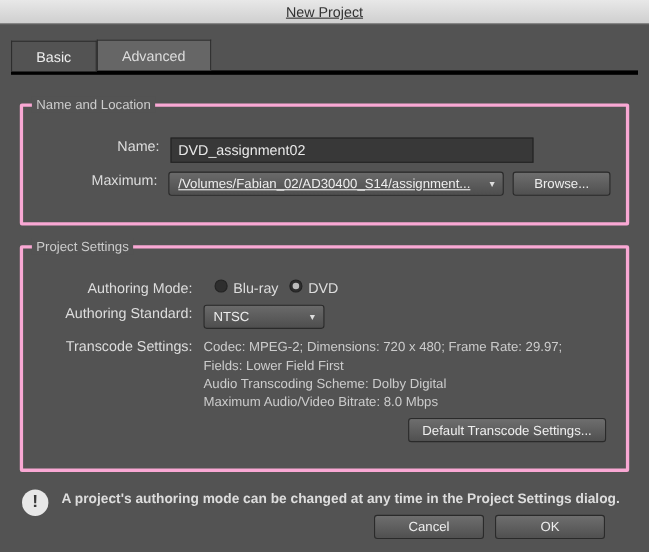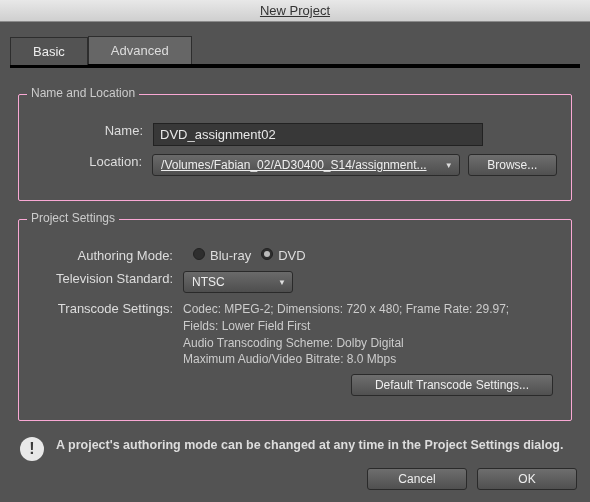--- a/index.html
+++ b/index.html
@@ -4,42 +4,42 @@
 <style>
 * { box-sizing: border-box; margin: 0; padding: 0; font-family: "Lucida Grande", "Helvetica Neue", Arial, sans-serif; }
 body { background: #fff; width: 590px; height: 502px; overflow: hidden; }
 .window { width: 590px; height: 502px; background: #535353; position: relative; }
 .titlebar { height: 22px; background: linear-gradient(#e8e8e8, #cfcfcf); border-bottom: 1px solid #8a8a8a; display: flex; align-items: center; justify-content: center; font-size: 13px; color: #333; text-decoration: underline; }
 .tabs { margin: 14px 10px 0 10px; display: flex; border-bottom: 4px solid #000000; }
 .tab { padding: 6px 22px; font-size: 13px; color: #ddd; background: #5c5c5c; border: 1px solid #2d2d2d; border-bottom: none; margin-right: 0; cursor: pointer; }
 .tab.active { background: #535353; color: #eee; position: relative; top: 1px; }
 .tab.inactive { background: #666; }
 .body { padding: 8px 18px 0 18px; color: #ddd; }
-.group { border: 1px solid #f9a8d4; border-radius: 2px; padding: 20px 14px 16px 14px; margin: 18px 0 0 0; position: relative; }
+.group { border: 3px solid #f9a8d4; border-radius: 2px; padding: 20px 14px 16px 14px; margin: 18px 0 0 0; position: relative; }
 .group-title { position: absolute; top: -9px; left: 8px; background: #535353; padding: 0 4px; font-size: 12px; color: #ccc; }
 .row { display: flex; align-items: flex-start; margin: 8px 0; }
 .lbl { width: 120px; text-align: right; padding-right: 10px; font-size: 13px; color: #ddd; }
 .lbl2 { width: 150px; text-align: right; padding-right: 10px; font-size: 13px; color: #ddd; }
 input[type=text] { background: #383838; border: 1px solid #222; color: #e8e8e8; font-size: 13px; padding: 3px 6px; }
 .name-input { width: 330px; }
 .dropdown { background: linear-gradient(#6a6a6a,#4e4e4e); border: 1px solid #2a2a2a; border-radius: 3px; color: #eee; font-size: 12px; padding: 3px 22px 3px 8px; position: relative; display: inline-flex; align-items: center; cursor: pointer; }
 .dropdown::after { content: "▼"; font-size: 8px; position: absolute; right: 6px; color: #ddd; }
 .loc-drop { width: 310px; overflow: hidden; white-space: nowrap; text-overflow: ellipsis; text-decoration: underline; }
 .btn { background: linear-gradient(#6e6e6e,#505050); border: 1px solid #2a2a2a; border-radius: 3px; color: #eee; font-size: 12px; padding: 3px 10px; cursor: pointer; display: inline-flex; align-items: center; justify-content: center; }
 .radio { width: 12px; height: 12px; border-radius: 50%; border: 1px solid #222; background: #2e2e2e; display: inline-block; margin: 0 5px 0 10px; position: relative; cursor: pointer; vertical-align: middle; }
 .radio.checked::after { content:""; width:6px; height:6px; background:#bbb; border-radius:50%; position:absolute; top:2px; left:2px; }
 .radio-lbl { font-size: 13px; color: #ddd; vertical-align: middle; }
 .tv-drop { width: 110px; }
 .trans-text { font-size: 12px; color: #ccc; line-height: 1.4; }
 .trans-row { display: flex; align-items: flex-start; margin: 8px 0 6px 0; }
-.def-btn { margin-left: auto; padding: 3px 23px; }
+.def-btn { margin-left: auto; padding: 3px 12px; }
 .notice { display: flex; align-items: flex-start; padding: 16px 20px 0 20px; }
 .notice-icon { width: 24px; height: 24px; background: #e8e8e8; border-radius: 50%; color: #3a3a3a; font-weight: bold; font-size: 16px; display: flex; align-items: center; justify-content: center; margin-right: 12px; flex-shrink:0; }
 .notice-text { font-size: 12.5px; color: #ddd; line-height: 1.4; font-weight: 600; }
-.footer { position: absolute; bottom: 12px; right: 13px; display: flex; gap: 10px; }
+.footer { position: absolute; bottom: 12px; right: 40px; display: flex; gap: 10px; }
 .footer .btn { width: 100px; justify-content: center; }
 </style>
 </head>
 <body>
 
 <div class="window">
   <div class="titlebar">
     <span>New Project</span>
   </div>
 
@@ -50,42 +50,42 @@
 
   <div class="body">
 
     <div class="group">
       <div class="group-title">Name and Location</div>
       <div class="row">
         <div class="lbl">Name:</div>
         <input type="text" class="name-input" value="DVD_assignment02" style="">
       </div>
       <div class="row">
-        <div class="lbl">Location:</div>
+        <div class="lbl">Maximum:</div>
         <div class="dropdown loc-drop">
           <span>/Volumes/Fabian_02/AD30400_S14/assignment...</span>
         </div>
         <div style="width:8px"></div>
         <div class="btn" style="width:90px">Browse...</div>
       </div>
     </div>
 
     <div class="group">
       <div class="group-title">Project Settings</div>
 
       <div class="row">
         <div class="lbl2">Authoring Mode:</div>
         <span class="radio"></span>
         <span class="radio-lbl">Blu-ray</span>
         <span class="radio checked"></span>
         <span class="radio-lbl">DVD</span>
       </div>
 
       <div class="row">
-        <div class="lbl2">Television Standard:</div>
+        <div class="lbl2">Authoring Standard:</div>
         <div class="dropdown tv-drop">
           <span>NTSC</span>
         </div>
       </div>
 
       <div class="trans-row">
         <div class="lbl2">Transcode Settings:</div>
         <div class="trans-text">
           <div>Codec: MPEG-2; Dimensions: 720 x 480; Frame Rate: 29.97;</div>
           <div>Fields: Lower Field First</div>

